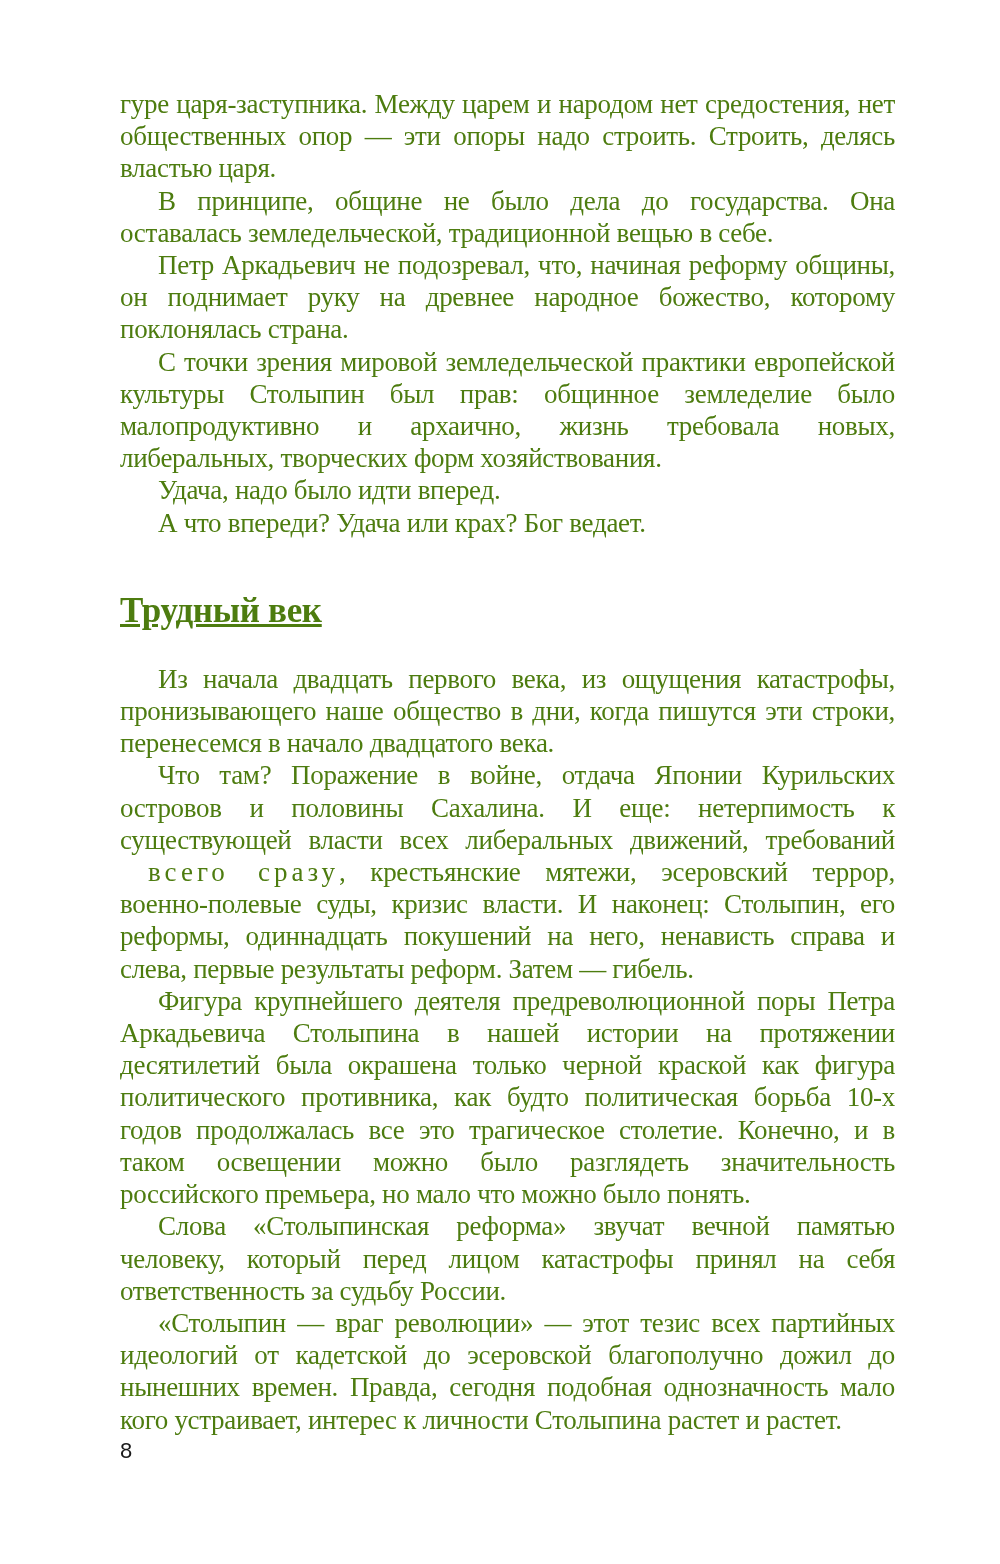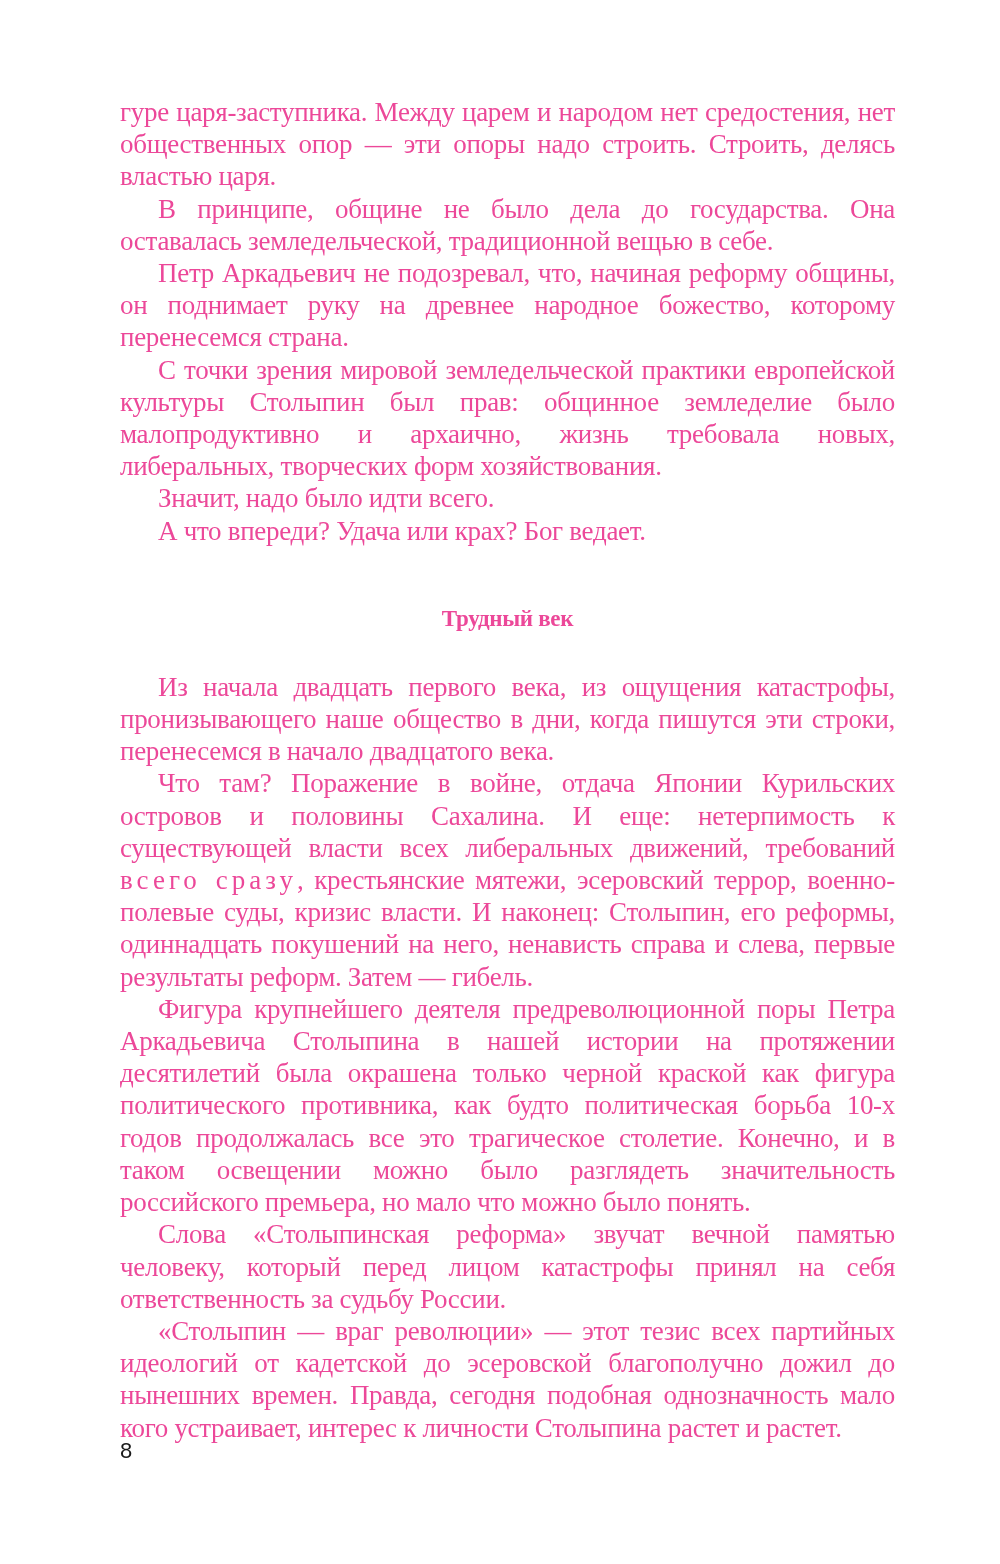--- a/index.html
+++ b/index.html
@@ -1,43 +1,43 @@
 <!DOCTYPE html>
 <html><head>
 <meta charset="utf-8">
 <style>
   html, body { margin: 0; padding: 0; background: #ffffff; }
   body { width: 1000px; height: 1564px; position: relative; overflow: hidden; }
   .page {
-    position: absolute; left: 120px; top: 96px; width: 775px;
+    position: absolute; left: 120px; top: 88px; width: 775px;
     font-family: "Liberation Serif", serif;
-    font-size: 27px; line-height: 32.2px; color: #ec4899;
+    font-size: 27px; line-height: 32.2px; color: #4d7c0f;
     letter-spacing: -0.3px;
   }
   .para { margin: 0; text-align: justify; text-align-last: left; text-indent: 38px; }
   .para.cont { text-indent: 0; }
   .heading {
     font-family: "Liberation Serif", serif; font-weight: bold;
-    font-size: 23px; text-align: center; margin: 56px 0 36px 0; line-height: 32px;
+    font-size: 35px; text-align: left; margin: 56px 0 36px 0; line-height: 32px; text-decoration: underline;
   }
-  .spaced { letter-spacing: 4px; }
+  .spaced { letter-spacing: 4px; margin-left: 28px; }
   .page-number {
     position: absolute; left: 120px; top: 1438px;
     font-family: "Liberation Sans", sans-serif; font-size: 22px; color: #1a1a1a;
   }
 </style>
 </head>
 <body>
 
 <div class="page">
   <p class="para cont">гуре царя-заступника. Между царем и народом нет средостения, нет общественных опор — эти опоры надо строить. Строить, делясь властью царя.</p>
   <p class="para">В принципе, общине не было дела до государства. Она оставалась земледельческой, традиционной вещью в себе.</p>
-  <p class="para">Петр Аркадьевич не подозревал, что, начиная реформу общины, он поднимает руку на древнее народное божество, которому перенесемся страна.</p>
+  <p class="para">Петр Аркадьевич не подозревал, что, начиная реформу общины, он поднимает руку на древнее народное божество, которому поклонялась страна.</p>
   <p class="para">С точки зрения мировой земледельческой практики европейской культуры Столыпин был прав: общинное земледелие было малопродуктивно и архаично, жизнь требовала новых, либеральных, творческих форм хозяйствования.</p>
-  <p class="para">Значит, надо было идти всего.</p>
+  <p class="para">Удача, надо было идти вперед.</p>
   <p class="para">А что впереди? Удача или крах? Бог ведает.</p>
 
   <div class="heading">Трудный век</div>
 
   <p class="para">Из начала двадцать первого века, из ощущения катастрофы, пронизывающего наше общество в дни, когда пишутся эти строки, перенесемся в начало двадцатого века.</p>
   <p class="para"><span>Что там? Поражение в войне, отдача Японии Курильских островов и половины Сахалина. И еще: нетерпимость к существующей власти всех либеральных движений, требований </span><span class="spaced">всего сразу</span><span>, крестьянские мятежи, эсеровский террор, военно-полевые суды, кризис власти. И наконец: Столыпин, его реформы, одиннадцать покушений на него, ненависть справа и слева, первые результаты реформ. Затем — гибель.</span></p>
   <p class="para">Фигура крупнейшего деятеля предреволюционной поры Петра Аркадьевича Столыпина в нашей истории на протяжении десятилетий была окрашена только черной краской как фигура политического противника, как будто политическая борьба 10-х годов продолжалась все это трагическое столетие. Конечно, и в таком освещении можно было разглядеть значительность российского премьера, но мало что можно было понять.</p>
   <p class="para">Слова «Столыпинская реформа» звучат вечной памятью человеку, который перед лицом катастрофы принял на себя ответственность за судьбу России.</p>
   <p class="para">«Столыпин — враг революции» — этот тезис всех партийных идеологий от кадетской до эсеровской благополучно дожил до нынешних времен. Правда, сегодня подобная однозначность мало кого устраивает, интерес к личности Столыпина растет и растет.</p>
 </div>

